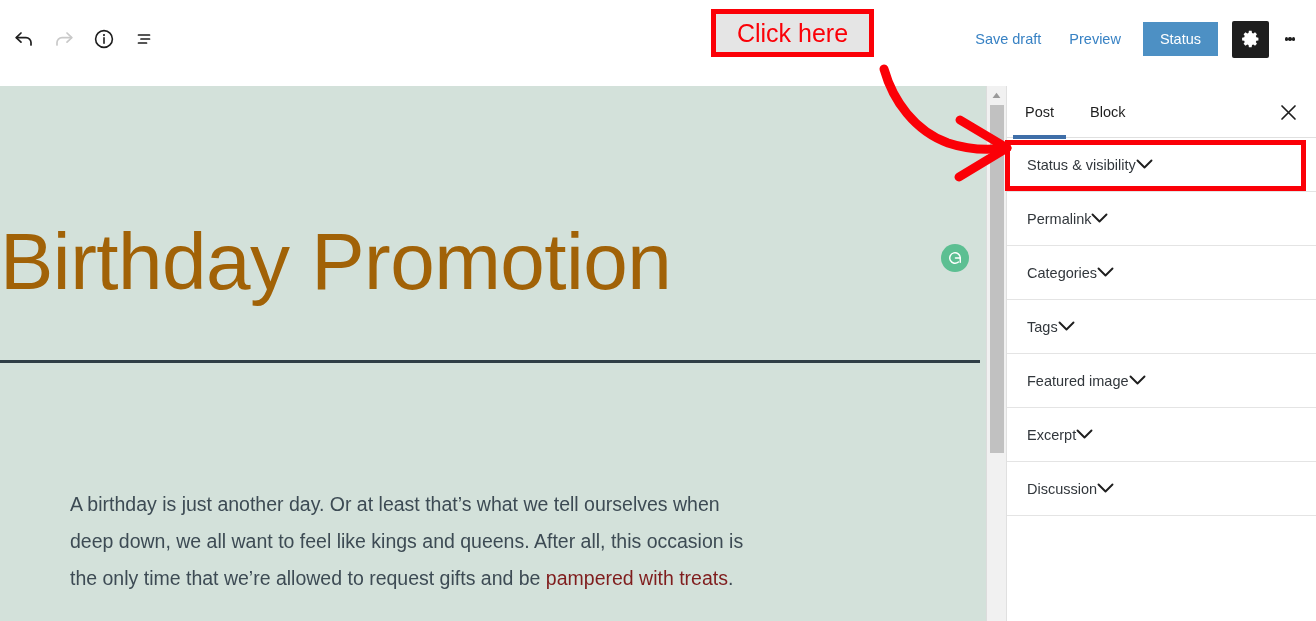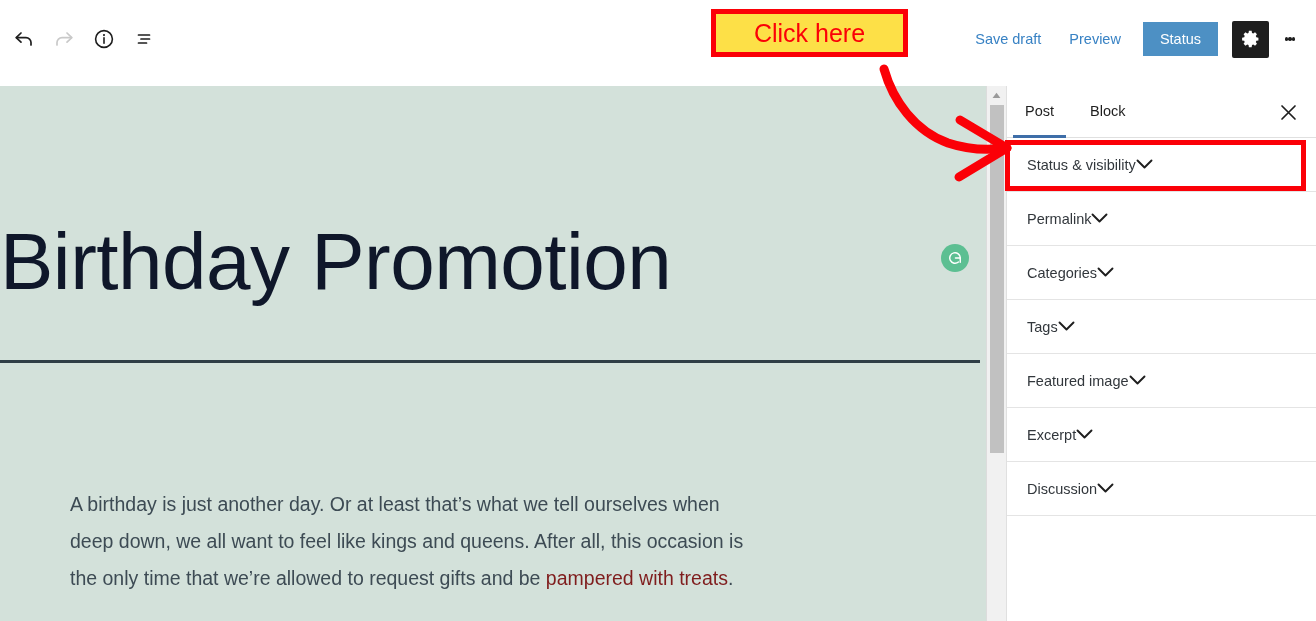--- a/index.html
+++ b/index.html
@@ -126,21 +126,21 @@
     width: 986px; height: 535px;
     background: #d3e1da;
     overflow: hidden;
   }
   .post-title {
     position: absolute;
     left: 0px; top: 82px;
     width: 960px;
     font-size: 80px;
     font-weight: 300;
-    color: #0f172a;
+    color: #a16207;
     letter-spacing: -0.5px;
     line-height: 1;
     white-space: nowrap;
   }
   .grammarly-badge {
     position: absolute;
     left: 941px; top: 158px;
     width: 28px; height: 28px;
     border-radius: 50%;
     background: #5cbf92;
@@ -198,21 +198,21 @@
     left: 1006px; top: 86px;
     width: 310px; height: 535px;
     background: #ffffff;
     border-left: 1px solid #e0e0e0;
     box-sizing: border-box;
   }
   .sb-tabs {
     position: relative;
     height: 52px;
     display: flex;
-    align-items: flex-end;
+    align-items: center;
     border-bottom: 1px solid #e0e0e0;
     box-sizing: border-box;
   }
   .sb-tab {
     background: transparent;
     border: none;
     font-size: 14.5px;
     font-family: "Liberation Sans", sans-serif;
     color: #1e1e1e;
     padding: 16px 18px;
@@ -254,23 +254,23 @@
   .panel-label {
     font-size: 14.5px;
     color: #32373c;
   }
   .chev { display: block; }
 
   
   .anno-box {
     position: absolute;
     left: 711px; top: 9px;
-    width: 197px; height: 48px;
+    width: 163px; height: 48px;
     border: 5px solid #fb0007;
-    background: #fde047;
+    background: #e5e5e5;
     box-sizing: border-box;
     display: flex;
     align-items: center;
     justify-content: center;
     z-index: 40;
   }
   .anno-box span {
     color: #fb0007;
     font-size: 25px;
     font-family: "Liberation Sans", sans-serif;

